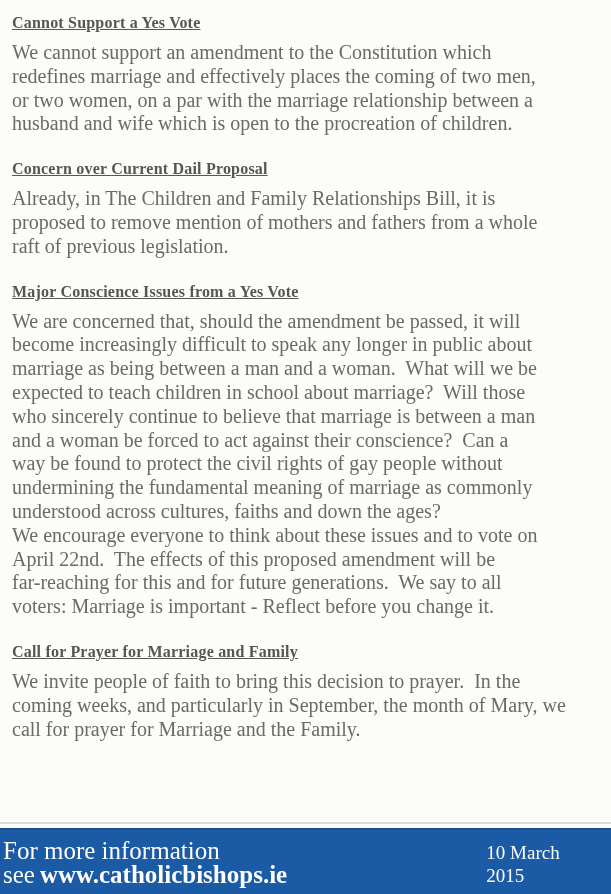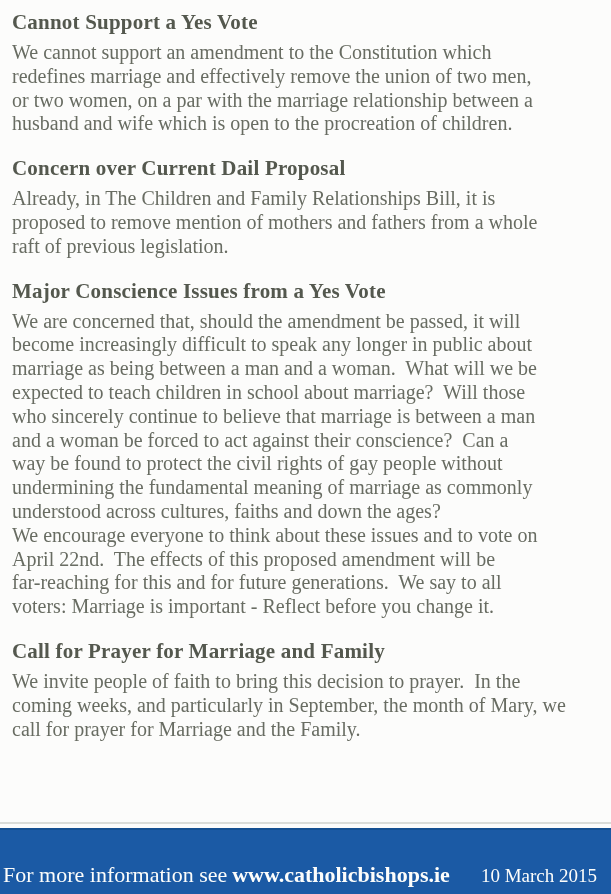--- a/index.html
+++ b/index.html
@@ -12,26 +12,27 @@
     width: 611px;
     height: 894px;
     background: #fcfcfb;
     overflow: hidden;
     font-family: "Liberation Serif", serif;
   }
   .page {
     padding: 10px 16px 0 12px;
   }
   .sec h2 {
-    font-size: 21px;
+    font-size: 16px;
     line-height: 25px;
     font-weight: bold;
     color: #54584e;
     margin: 20px 0 6px 0;
     letter-spacing: 0.2px;
+    text-decoration: underline;
   }
   .sec:first-child h2 {
     margin-top: 0;
   }
   .sec p {
     font-size: 20px;
     line-height: 23.8px;
     color: #686c62;
     margin: 0;
     white-space: pre-wrap;
@@ -53,21 +54,21 @@
     background: #1b5aa5;
     border-top: 2px solid #155092;
     display: flex;
     align-items: flex-end;
     justify-content: space-between;
     box-sizing: border-box;
     padding: 0 14px 7px 3px;
     color: #fdfdfb;
   }
   .footer .info {
-    font-size: 22px;
+    font-size: 25px;
     line-height: 24px;
   }
   .footer .info .prefix {
     font-weight: normal;
   }
   .footer .info .site {
     font-weight: bold;
     margin-left: 5px;
   }
   .footer .date {
@@ -77,21 +78,21 @@
 </style>
 </head>
 <body>
 
 <div class="screen">
   <div class="page">
 
     <div class="sec">
       <h2>Cannot Support a Yes Vote</h2>
       <p>We cannot support an amendment to the Constitution which
-redefines marriage and effectively remove the union of two men,
+redefines marriage and effectively places the coming of two men,
 or two women, on a par with the marriage relationship between a
 husband and wife which is open to the procreation of children.</p>
     </div>
 
     <div class="sec">
       <h2>Concern over Current Dail Proposal</h2>
       <p>Already, in The Children and Family Relationships Bill, it is
 proposed to remove mention of mothers and fathers from a whole
 raft of previous legislation.</p>
     </div>

